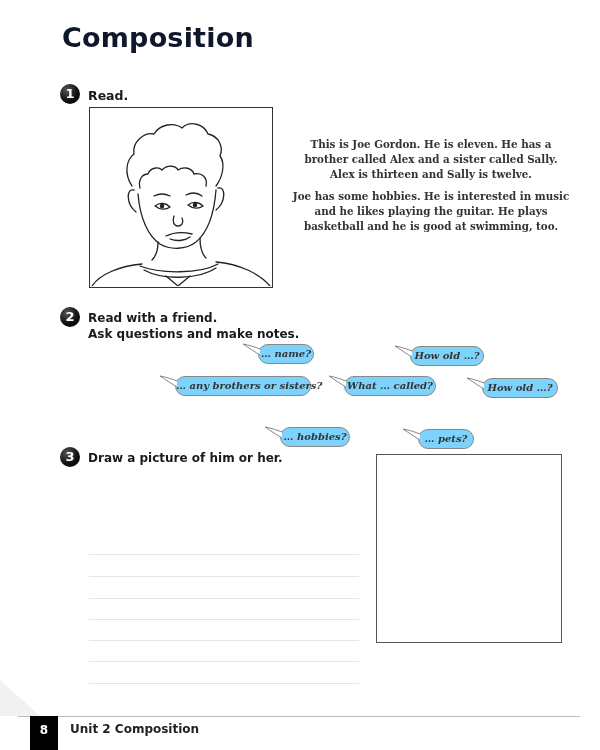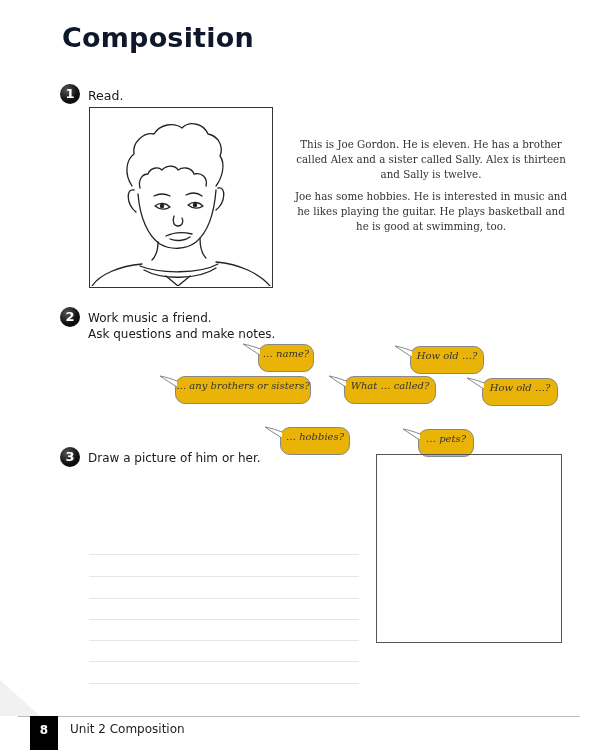--- a/index.html
+++ b/index.html
@@ -8,21 +8,21 @@
       background: #ffffff;
     }
     body {
       width: 600px;
       height: 750px;
       position: relative;
       overflow: hidden;
       font-family: "DejaVu Sans", sans-serif;
       color: #111;
     }
-    .abs { position: absolute; }
+    .abs { position: absolute; font-weight: bold; }
 
     .page-title {
       left: 62px;
       top: 22px;
       font-family: "DejaVu Sans", sans-serif;
       font-weight: bold;
       font-size: 27px;
       letter-spacing: 0.2px;
       color: #0f172a;
     }
@@ -63,25 +63,25 @@
       top: 137px;
       width: 280px;
       font-family: "DejaVu Serif", serif;
       font-size: 10.3px;
       line-height: 15px;
       color: #333;
     }
     .reading p { margin: 0 0 7px 0; text-align: center; }
 
     .bubble {
-      height: 28px;
+      height: 20px;
       box-sizing: border-box;
       border: 1px solid #888;
       border-radius: 10px;
-      background: #eab308;
+      background: #7dd3fc;
       font-family: "DejaVu Serif", serif;
       font-style: italic;
       font-size: 10px;
       line-height: 18px;
       text-align: center;
       color: #333;
       white-space: nowrap;
     }
     .bubble-tail {
       position: absolute;
@@ -193,21 +193,21 @@
   </svg>
 </div>
 
 <div class="abs reading">
   <p>This is Joe Gordon. He is eleven. He has a brother called Alex and a sister called Sally. Alex is thirteen and Sally is twelve.</p>
   <p>Joe has some hobbies. He is interested in music and he likes playing the guitar. He plays basketball and he is good at swimming, too.</p>
 </div>
 
 <div class="abs badge" style="left:60px; top:307px;">2</div>
 <div class="abs instruction" style="left:88px; top:310px;">
-  <div>Work music a friend.</div>
+  <div>Read with a friend.</div>
   <div>Ask questions and make notes.</div>
 </div>
 
 <div class="abs bubble" style="left:258px; top:344px; width:56px;">
   <svg class="bubble-tail" viewBox="0 0 22 16">
       <path d="M17 6 C12 4 6 2 0 1 C6 5 12 9 17 12" fill="#fff" stroke="#888" stroke-width="1"></path>
     </svg>
   <span>… name?</span>
 </div>
 

